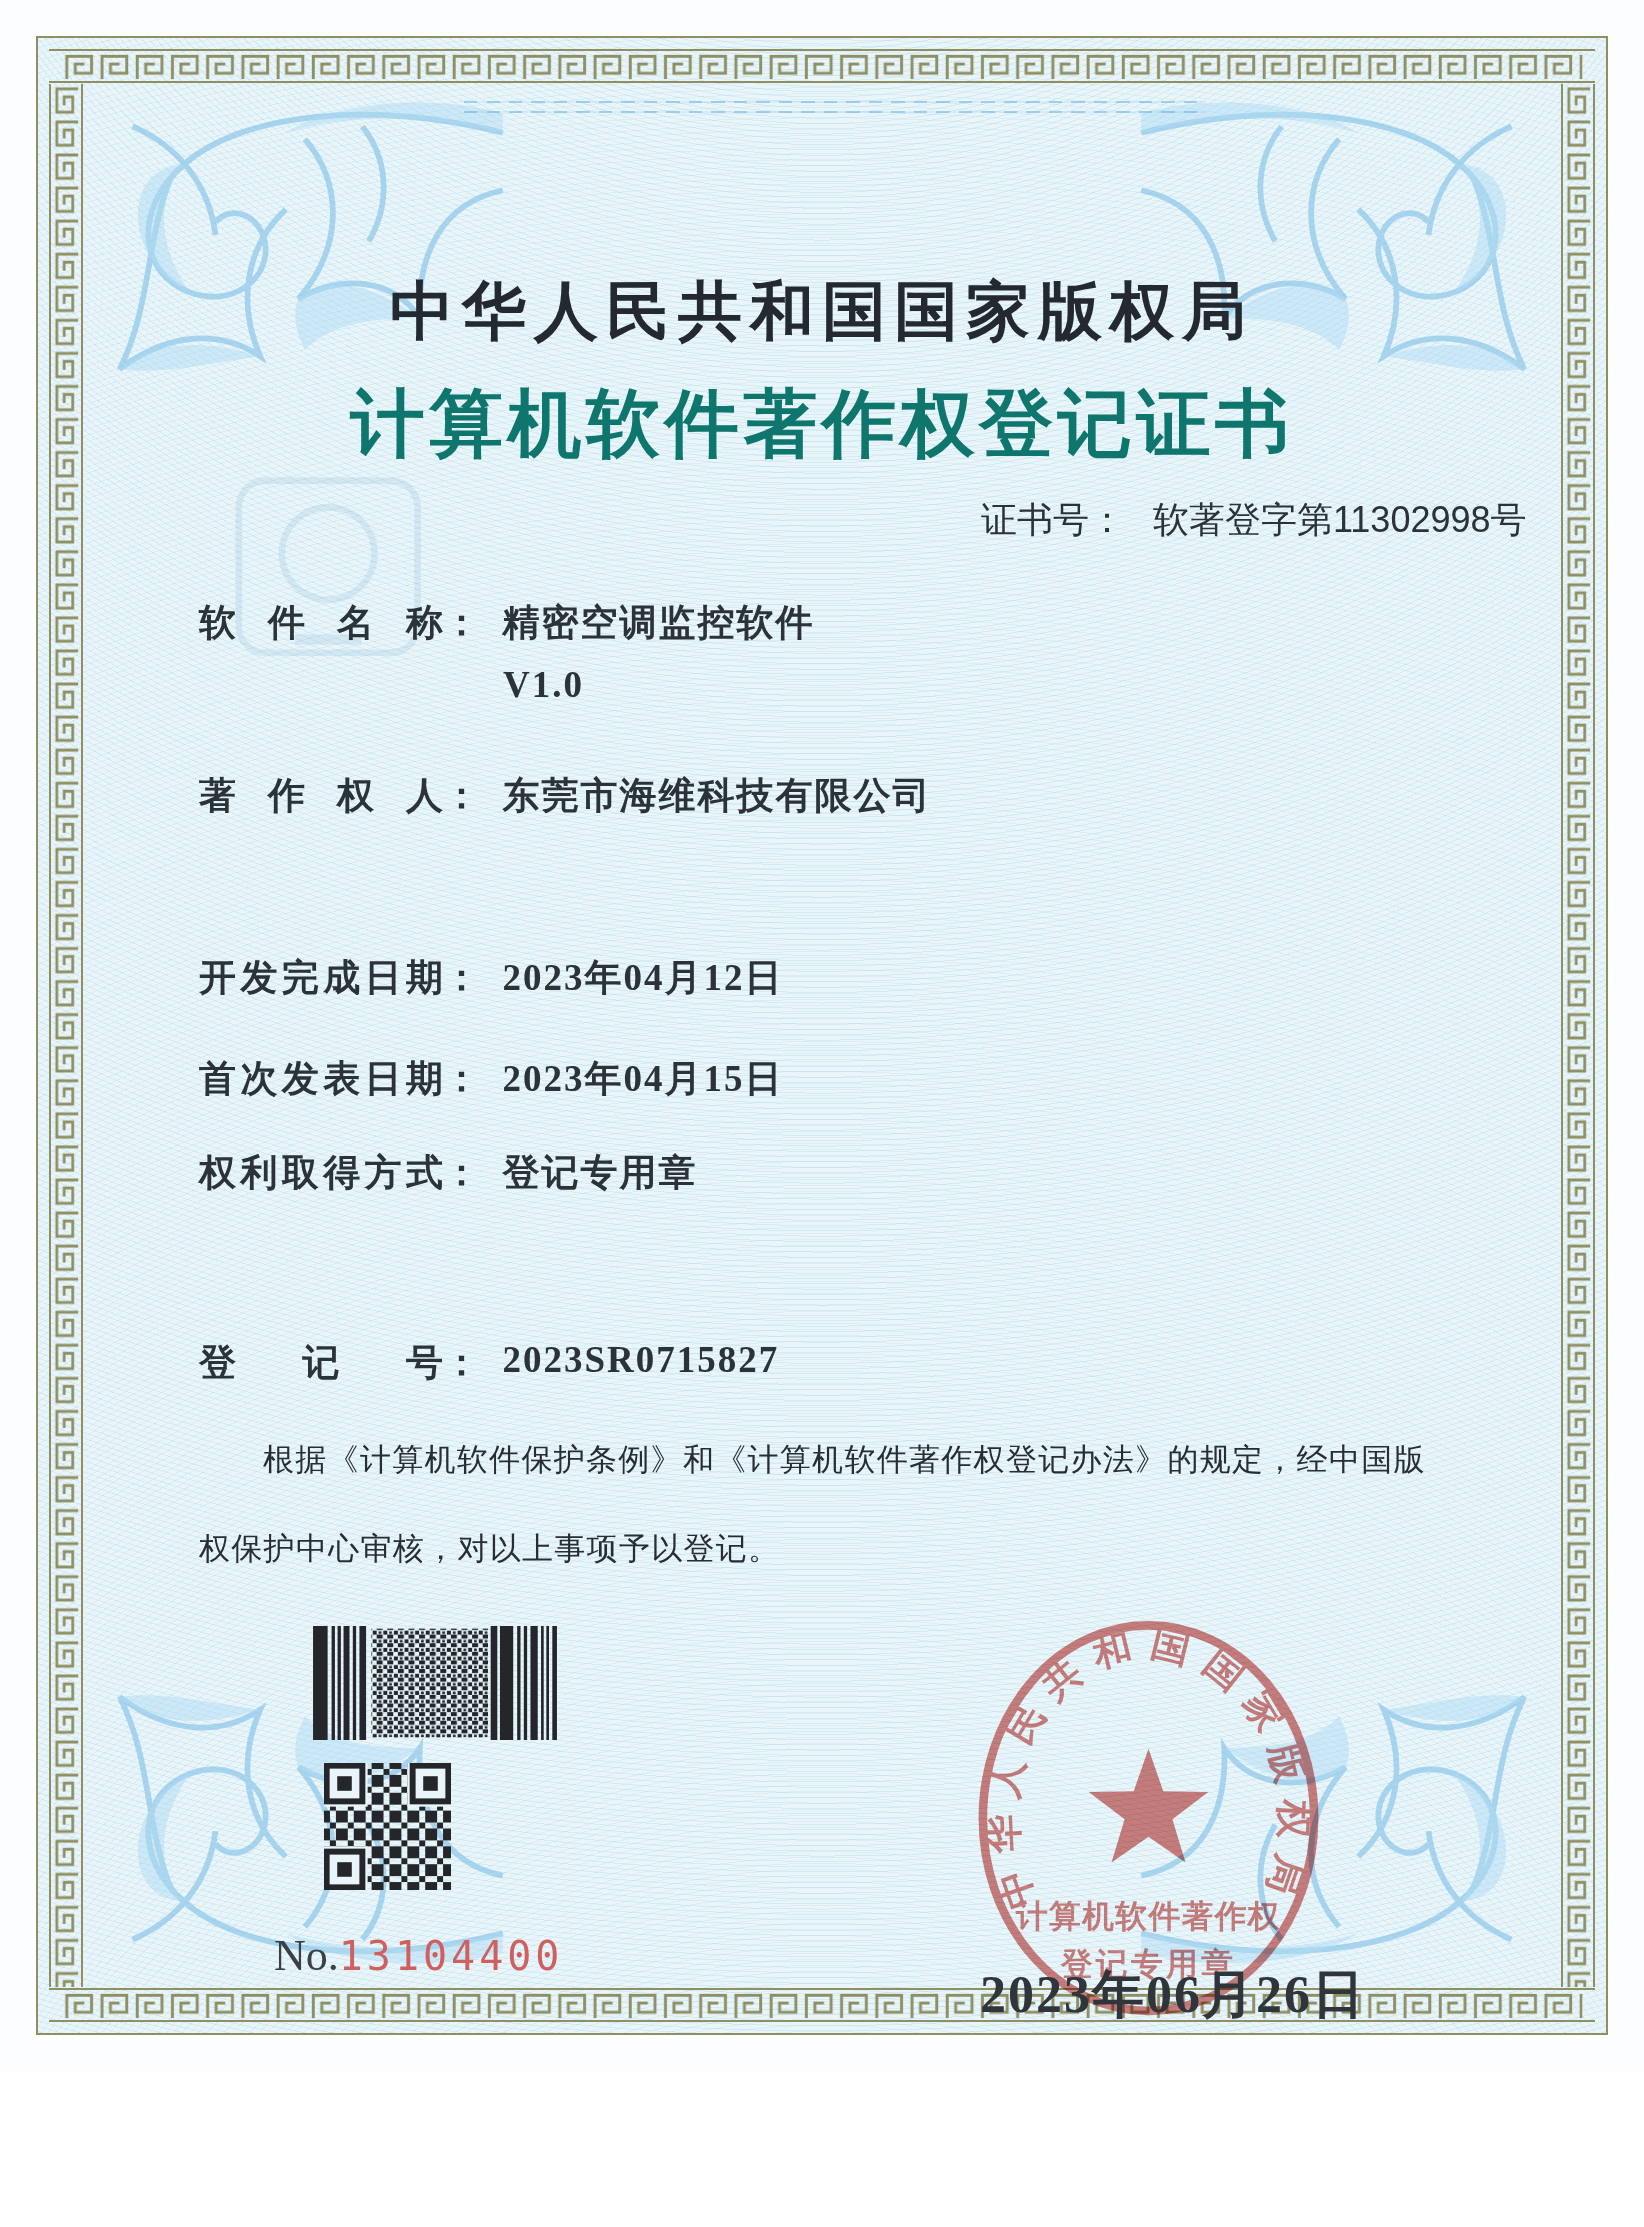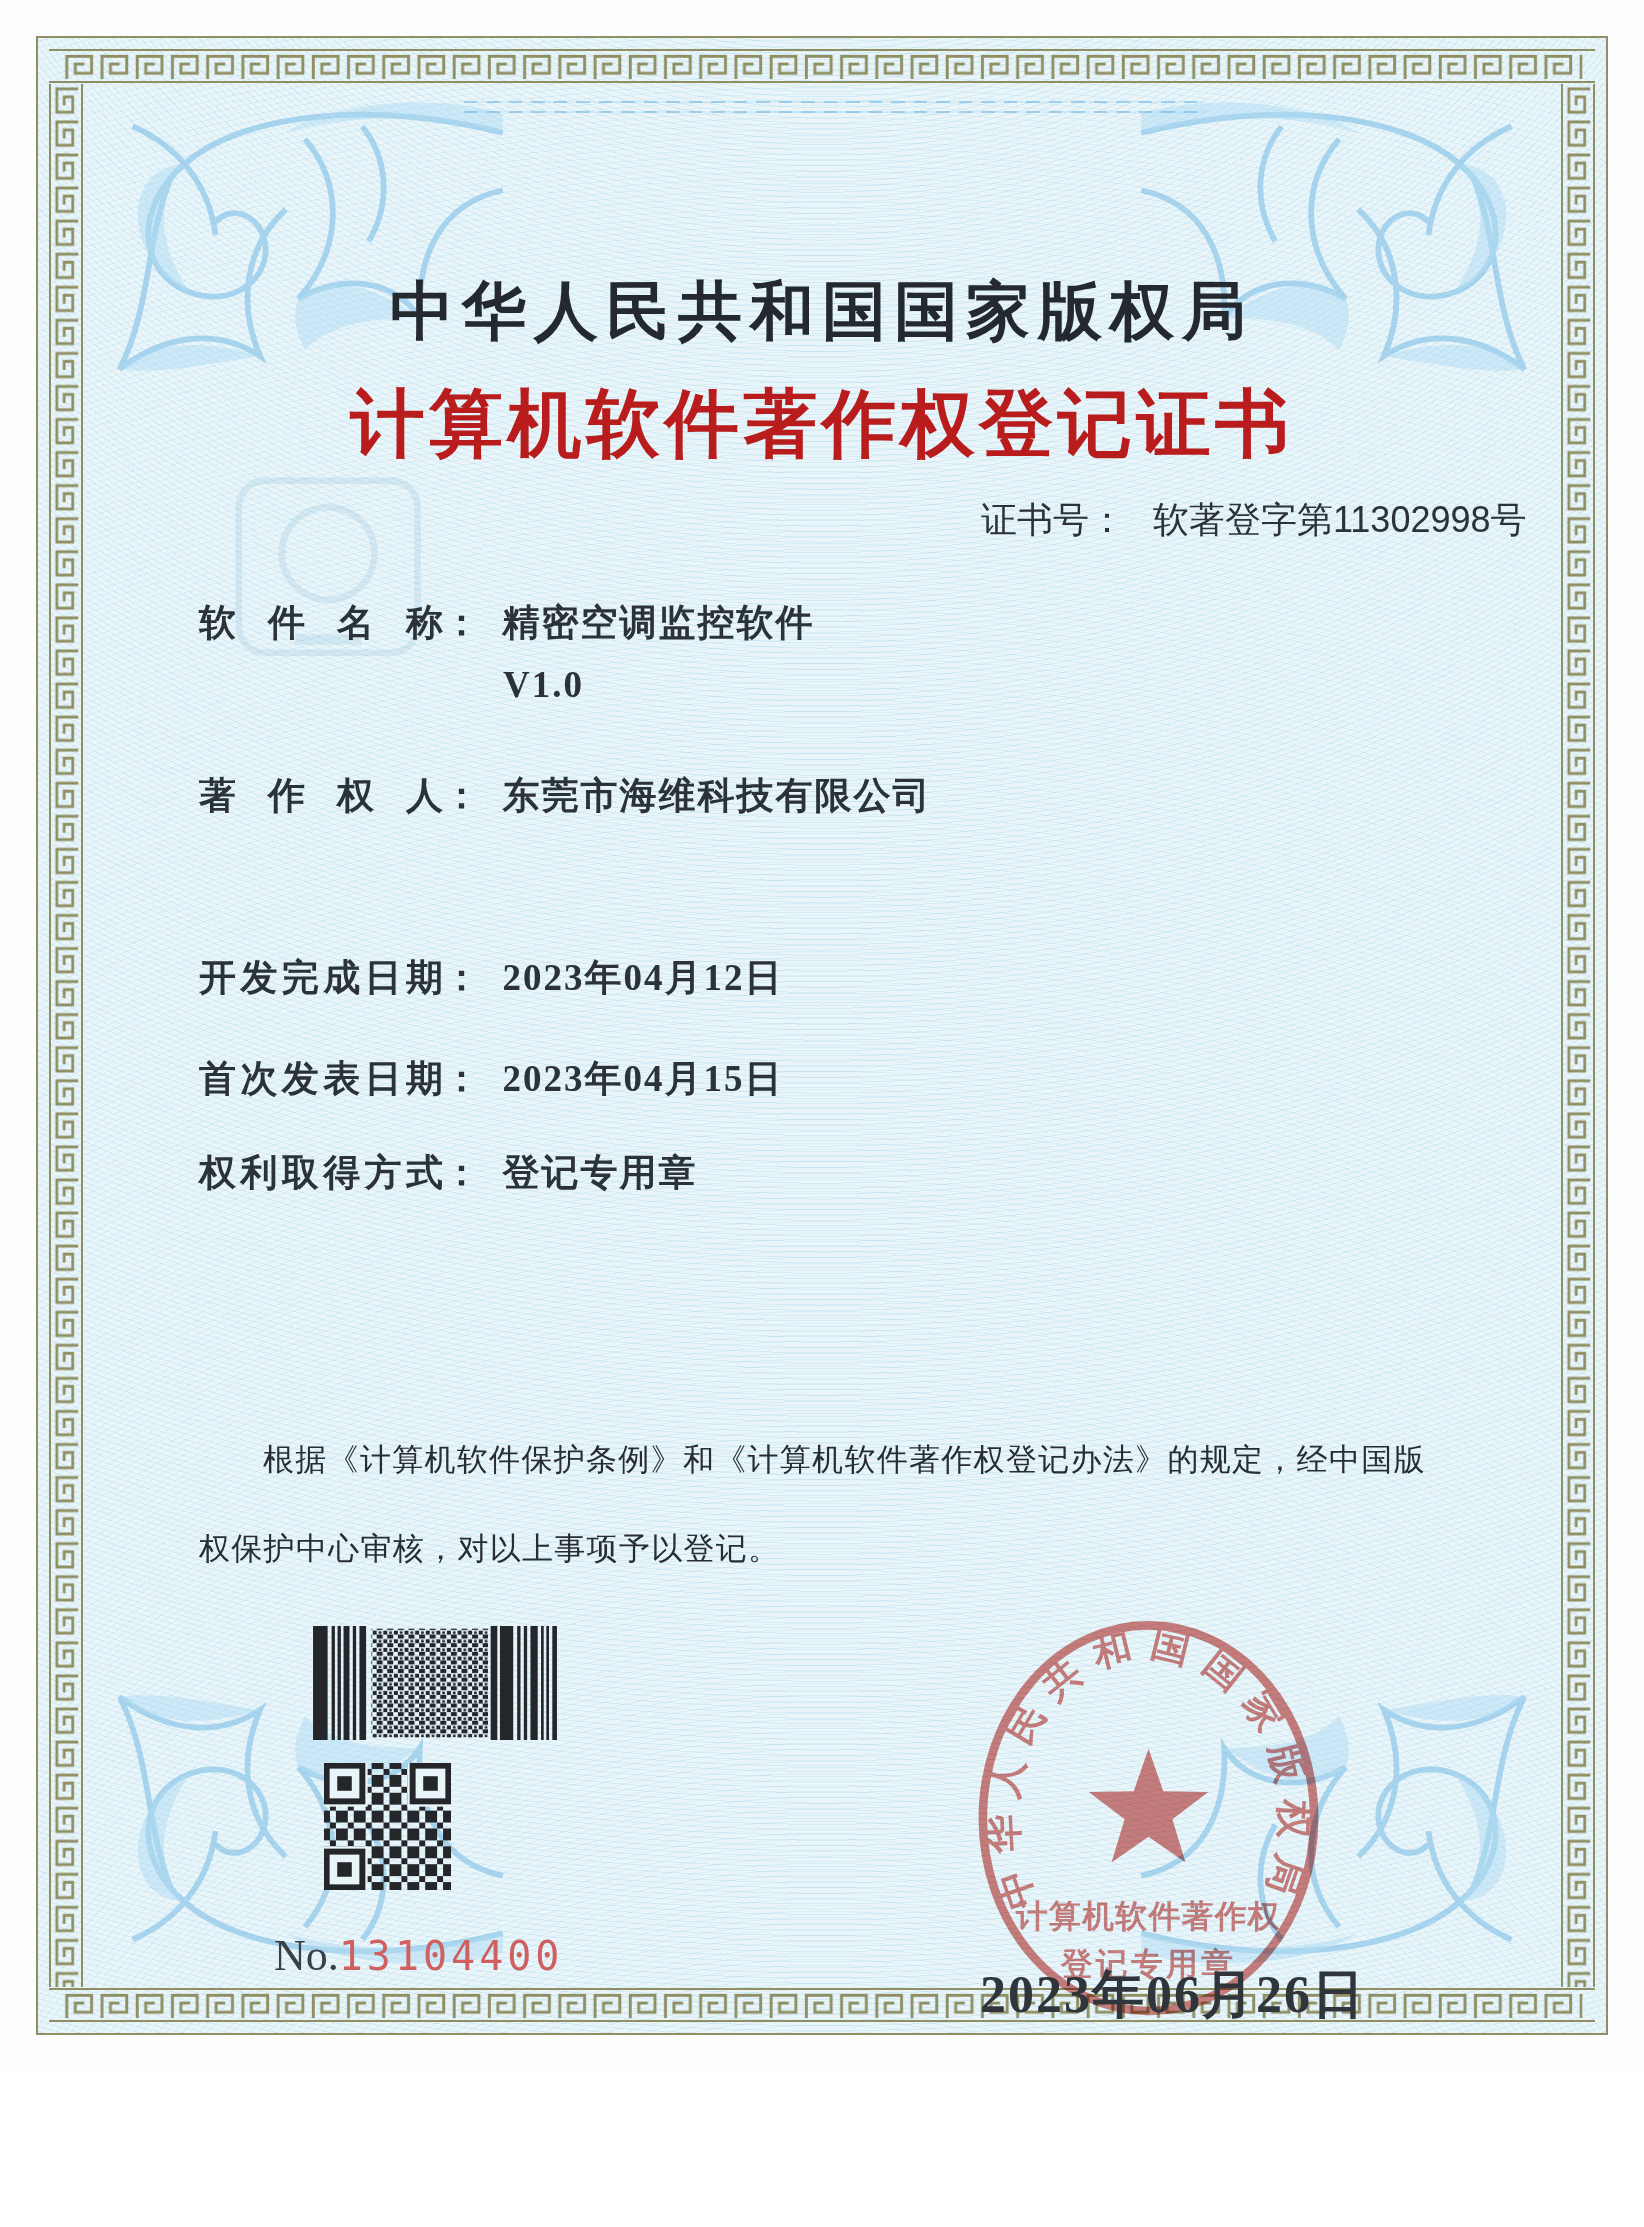--- a/index.html
+++ b/index.html
@@ -43,21 +43,21 @@
   .wave-line{position:absolute;height:2px;left:464px;width:742px;z-index:1;
     background:repeating-linear-gradient(90deg, rgba(100,175,228,.55) 0 13.3px, rgba(100,175,228,.12) 13.3px 22.5px);}
   .wave-1{top:101px;} .wave-2{top:111px;}
 
   
   .watermark{position:absolute;left:232px;top:474px;z-index:1;opacity:.14;}
 
   
   .txt{position:absolute;color:var(--ink);z-index:5;}
   .authority{left:0;width:100%;top:268px;text-align:center;font-size:64px;font-weight:bold;letter-spacing:8px;color:#23292e;}
-  .cert-title{left:0;width:100%;top:375px;text-align:center;font-size:74px;font-weight:bold;letter-spacing:4.6px;color:#b91c1c;}
+  .cert-title{left:0;width:100%;top:375px;text-align:center;font-size:74px;font-weight:bold;letter-spacing:4.6px;color:#0f766e;}
   .cert-no{left:981px;top:496px;font-size:36px;font-weight:normal;display:flex;}
   .cert-no .cn-label{margin-right:28px;}
 
   .frow{left:199px;font-size:37px;font-weight:bold;margin-top:34px;}
   .flabel{display:inline-block;vertical-align:top;}
   .ftext{display:inline-block;width:244px;text-align:justify;text-align-last:justify;}
   .fcolon{display:inline-block;}
   .fvalue{display:inline-block;vertical-align:top;margin-left:22.5px;font-family:"Liberation Serif",serif;letter-spacing:2px;}
   .fvalue2{margin-left:304px;margin-top:14.6px;font-family:"Liberation Serif",serif;letter-spacing:2px;}
   .r0{top:564px;} .r1{top:737px;} .r2{top:919px;} .r3{top:1020px;}
@@ -183,20 +183,23 @@
     <span class="flabel"><span class="ftext">著作权人</span><span class="fcolon">：</span></span><span class="fvalue">东莞市海维科技有限公司</span>
   </div>
   <div class="txt frow r2">
     <span class="flabel"><span class="ftext">开发完成日期</span><span class="fcolon">：</span></span><span class="fvalue">2023年04月12日</span>
   </div>
   <div class="txt frow r3">
     <span class="flabel"><span class="ftext">首次发表日期</span><span class="fcolon">：</span></span><span class="fvalue">2023年04月15日</span>
   </div>
   <div class="txt frow r4">
     <span class="flabel"><span class="ftext">权利取得方式</span><span class="fcolon">：</span></span><span class="fvalue">登记专用章</span>
+  </div>
+  <div class="txt frow r6">
+    <span class="flabel"><span class="ftext">登记号</span><span class="fcolon">：</span></span><span class="fvalue">2023SR0715827</span>
   </div>
 
   <div class="txt statement">根据《计算机软件保护条例》和《计算机软件著作权登记办法》的规定，经中国版权保护中心审核，对以上事项予以登记。</div>
 
   <svg class="barcode" width="244" height="114" viewBox="0 0 368 172">
     <rect x="0" y="0" width="22" height="172" fill="#24262a"></rect>
     <rect x="28" y="0" width="5" height="172" fill="#24262a"></rect>
     <rect x="37" y="0" width="5" height="172" fill="#24262a"></rect>
     <rect x="46" y="0" width="9" height="172" fill="#24262a"></rect>
     <rect x="60" y="0" width="5" height="172" fill="#24262a"></rect>

